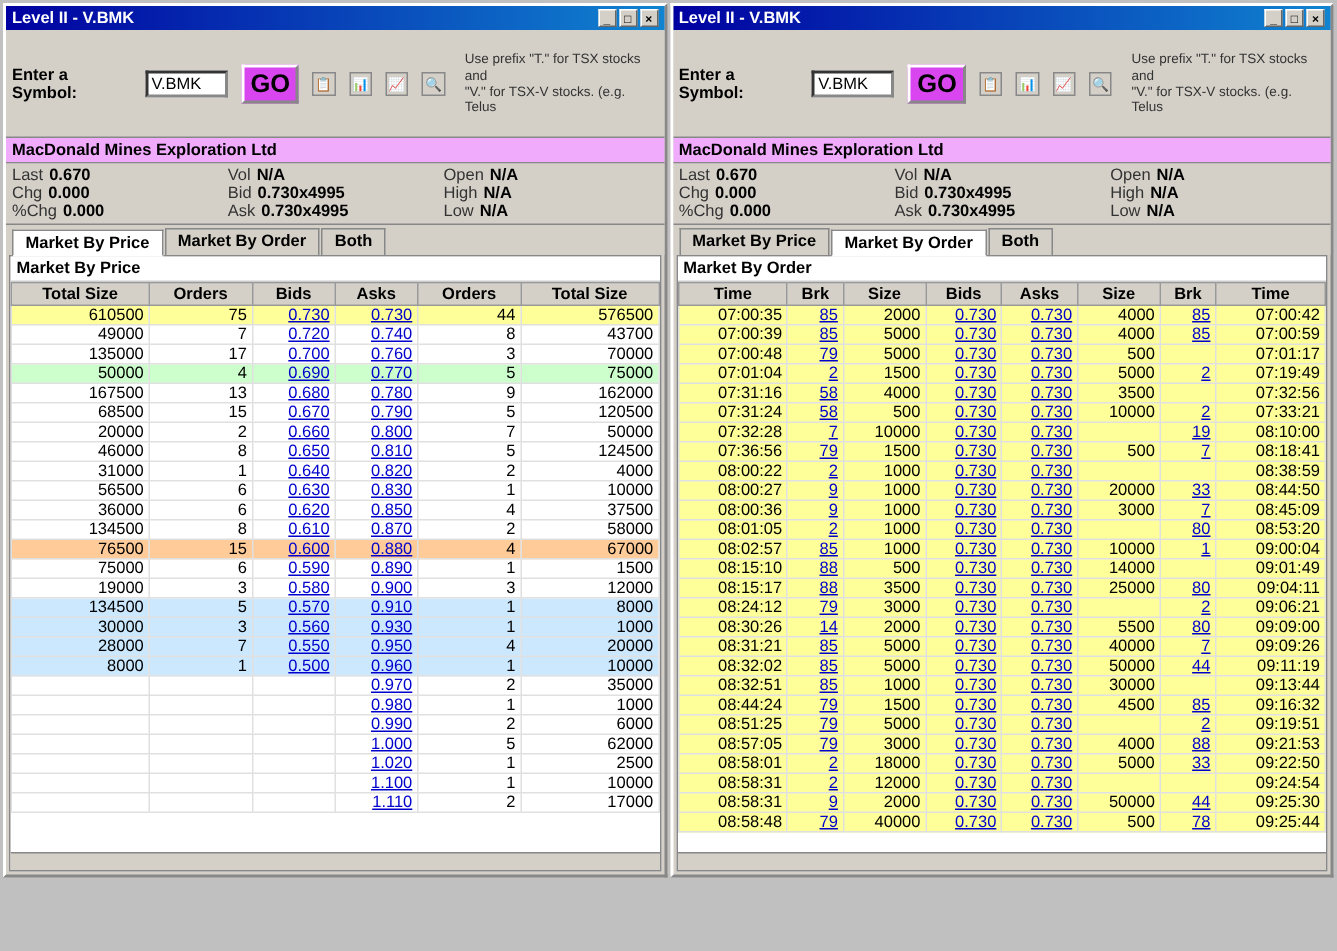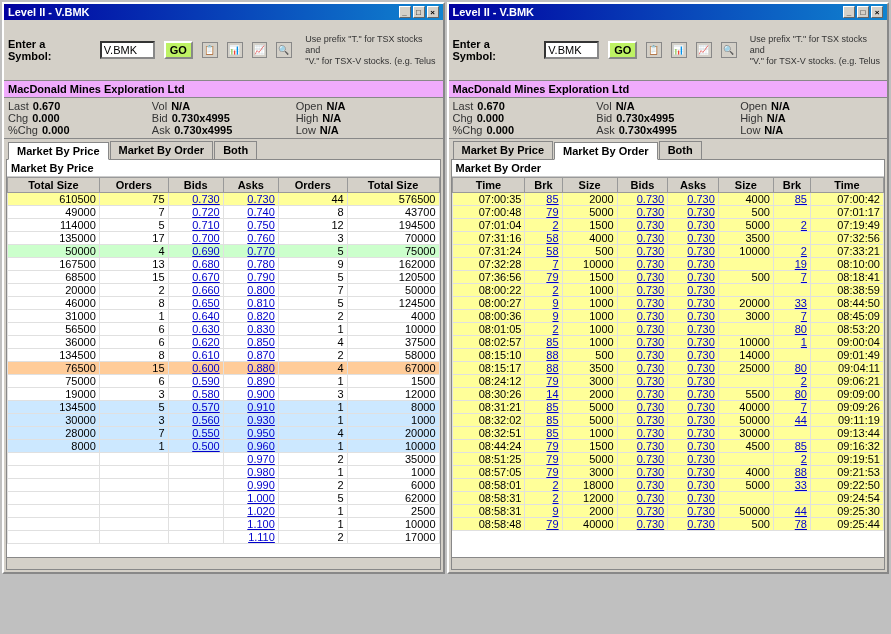--- a/index.html
+++ b/index.html
@@ -61,27 +61,27 @@
     
     .symbol-input {
       border: 2px inset #888;
       background: white;
       width: 55px;
       padding: 1px 2px;
       font-size: 11px;
     }
     
     .go-btn {
-      background: #bef264;
+      background: #d946ef;
       border: 2px solid #888;
       border-top-color: #fff;
       border-left-color: #fff;
       padding: 1px 4px;
       cursor: pointer;
-      font-size: 11px;
+      font-size: 17px;
       font-weight: bold;
     }
     
     .toolbar-icon {
       width: 16px;
       height: 16px;
       background: #d4d0c8;
       border: 1px solid #888;
       display: flex;
       align-items: center;
@@ -318,28 +318,20 @@
     <td>44</td>
     <td>576500</td>
   </tr>
             <tr class="row-default">
     <td>49000</td>
     <td>7</td>
     <td class="bid-col">0.720</td>
     <td class="ask-col">0.740</td>
     <td>8</td>
     <td>43700</td>
-  </tr>
-            <tr class="row-default">
-    <td>114000</td>
-    <td>5</td>
-    <td class="bid-col">0.710</td>
-    <td class="ask-col">0.750</td>
-    <td>12</td>
-    <td>194500</td>
   </tr>
             <tr class="row-default">
     <td>135000</td>
     <td>17</td>
     <td class="bid-col">0.700</td>
     <td class="ask-col">0.760</td>
     <td>3</td>
     <td>70000</td>
   </tr>
             <tr class="row-green">
@@ -628,20 +620,30 @@
     <td>07:00:35</td>
     <td class="link-text">85</td>
     <td>2000</td>
     <td class="bid-col">0.730</td>
     <td class="ask-col">0.730</td>
     <td>4000</td>
     <td class="link-text">85</td>
     <td>07:00:42</td>
   </tr>
             <tr class="row-yellow">
+    <td>07:00:39</td>
+    <td class="link-text">85</td>
+    <td>5000</td>
+    <td class="bid-col">0.730</td>
+    <td class="ask-col">0.730</td>
+    <td>4000</td>
+    <td class="link-text">85</td>
+    <td>07:00:59</td>
+  </tr>
+            <tr class="row-yellow">
     <td>07:00:48</td>
     <td class="link-text">79</td>
     <td>5000</td>
     <td class="bid-col">0.730</td>
     <td class="ask-col">0.730</td>
     <td>500</td>
     <td class="link-text"></td>
     <td>07:01:17</td>
   </tr>
             <tr class="row-yellow">

